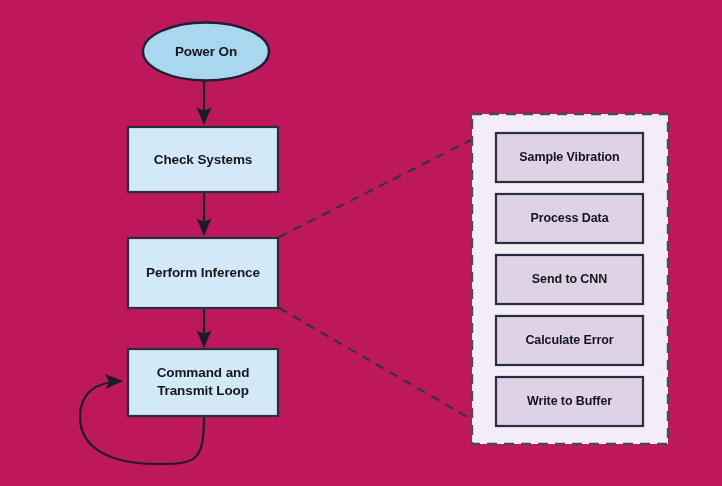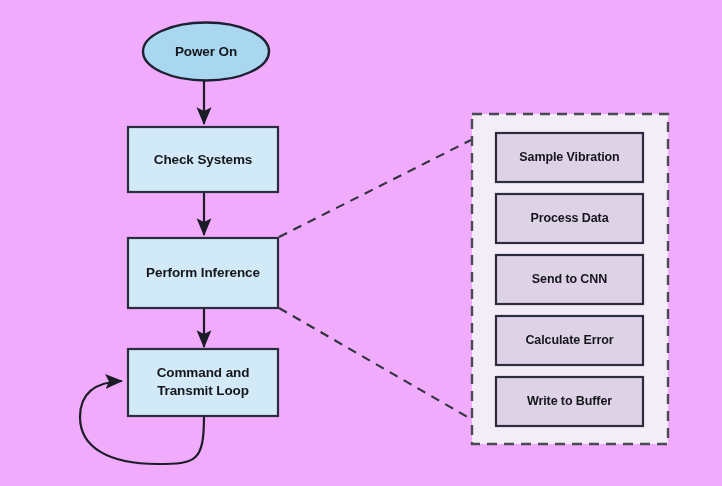--- a/index.html
+++ b/index.html
@@ -4,21 +4,21 @@
 <style>
   html, body {
     margin: 0;
     padding: 0;
     background: #ffffff;
   }
   #canvas {
     position: relative;
     width: 722px;
     height: 486px;
-    background: #f0abfc;
+    background: #be185d;
     overflow: hidden;
     font-family: "Liberation Sans", sans-serif;
   }
   svg#diagram {
     position: absolute;
     left: 0;
     top: 0;
     width: 722px;
     height: 486px;
   }

